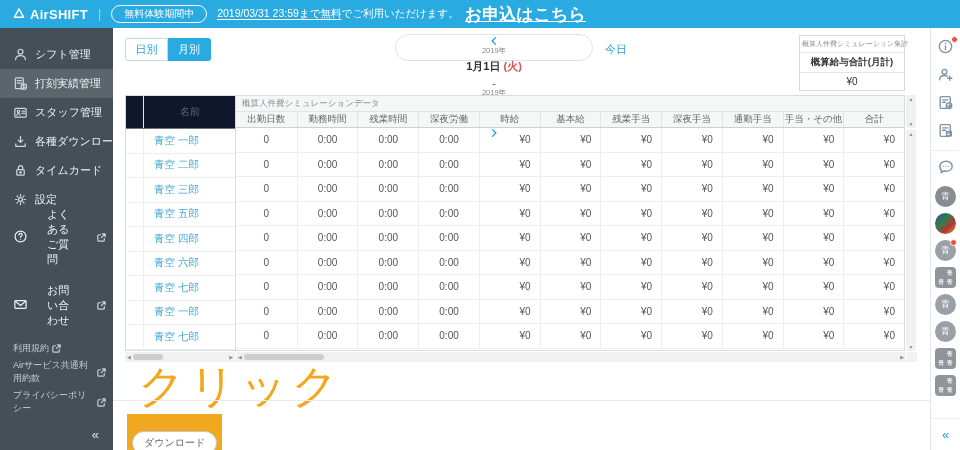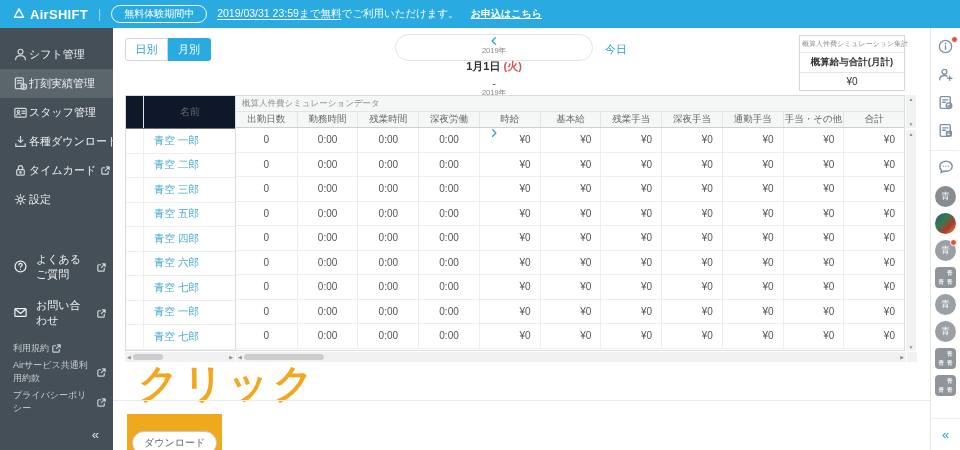--- a/index.html
+++ b/index.html
@@ -8,30 +8,30 @@
   .screen { position:absolute; inset:0; width:960px; height:450px; }
 
   
   .topbar { position:absolute; left:0; top:0; width:960px; height:28px; background:#29abe2;
             display:flex; align-items:center; padding:0 12px; color:#fff; }
   .logo { display:flex; align-items:center; gap:4px; font-weight:bold; font-size:13px; letter-spacing:.3px; cursor:pointer; }
   .tb-sep { margin:0 10px; opacity:.55; font-size:12px; }
   .trial-pill { border:1px solid rgba(255,255,255,.95); border-radius:10px; padding:1px 12px; font-size:10px; }
   .trial-text { font-size:10.5px; margin-left:10px; }
   .trial-text u { text-underline-offset:2px; }
-  .apply-link { font-size:10px; font-weight:bold; text-decoration:underline; color:#fff; margin-left:12px; cursor:pointer; }
+  .apply-link { font-size:17px; font-weight:bold; text-decoration:underline; color:#fff; margin-left:6px; cursor:pointer; }
 
   
   .sidebar { position:absolute; left:0; top:28px; width:113px; height:422px; background:#454f57; color:#eef2f4; }
-  .side-item { display:flex; align-items:center; gap:1px; height:29px; padding:0 0 0 13px; font-size:11px; cursor:pointer; white-space:nowrap; }
+  .side-item { display:flex; align-items:center; gap:7px; height:29px; padding:0 0 0 13px; font-size:11px; cursor:pointer; white-space:nowrap; }
   .side-item.active { background:#5b656c; }
   .side-item .ic { display:flex; color:#cfd6da; flex:0 0 auto; }
   .side-item .ext { margin-left:3px; color:#cfd6da; display:flex; }
   .side-bottom { position:absolute; left:0; bottom:0; width:113px; }
-  .side-help-item { display:flex; align-items:center; gap:8px; font-size:11px; padding:8px 6px 8px 13px; cursor:pointer; }
+  .side-help-item { display:flex; align-items:center; gap:19px; font-size:11px; padding:8px 6px 8px 13px; cursor:pointer; }
   .side-help-item .ext { margin-left:auto; color:#cfd6da; display:flex; }
   .legal { padding:4px 6px 4px 13px; }
   .legal-link { display:flex; align-items:center; gap:2px; font-size:9px; color:#c7ced3; padding:2px 0; cursor:pointer; }
   .legal-link .ext { display:flex; color:#c7ced3; }
   .side-collapse { text-align:right; padding:6px 14px 8px 0; font-size:13px; color:#dfe5e8; cursor:pointer; }
 
   
   .rail { position:absolute; right:0; top:28px; width:30px; height:422px; background:#fff; border-left:1px solid #e3e6e8; }
   .rail-icons { display:flex; flex-direction:column; align-items:center; padding-top:6px; }
   .rail-btn { position:relative; width:22px; height:22px; display:flex; align-items:center; justify-content:center;
@@ -101,21 +101,21 @@
   .sarrow { font-size:5px; color:#8a8f93; line-height:8px; cursor:pointer; }
   .hscroll-row { display:flex; margin-top:1px; }
   .htrack { height:10px; background:#f1f1f1; display:flex; align-items:center; justify-content:space-between; padding:0 2px; }
   .htrack.left { width:110px; margin-right:1px; }
   .htrack.right { width:670px; }
   .hthumb { height:6px; background:#cdcdcd; border-radius:3px; flex:0 0 30px; margin:0 2px; }
   .hspacer { flex:1; }
   .hcorner { width:10px; height:10px; background:#f1f1f1; margin-left:1px; }
 
   
-  .click-note { position:absolute; left:25px; top:328px; font-size:40px; font-weight:700; color:#f2a71d; letter-spacing:4px; }
+  .click-note { position:absolute; left:25px; top:328px; font-size:46px; font-weight:400; color:#f2a71d; letter-spacing:4px; }
   .footer-divider { position:absolute; left:0; top:372px; width:817px; border-top:1px solid #e8eaec; }
   .dl-highlight { position:absolute; left:14px; top:386px; background:#f0a81f; padding:5px; }
   .dl-btn { background:#fff; border:1px solid #c3c7ca; color:#666; font-size:10px; padding:4px 11px; cursor:pointer;
             font-family:"Liberation Sans","DejaVu Sans",sans-serif; border-radius:12px;margin-top:12px; }
 </style>
 </head>
 <body>
 
 <div class="screen">
 

